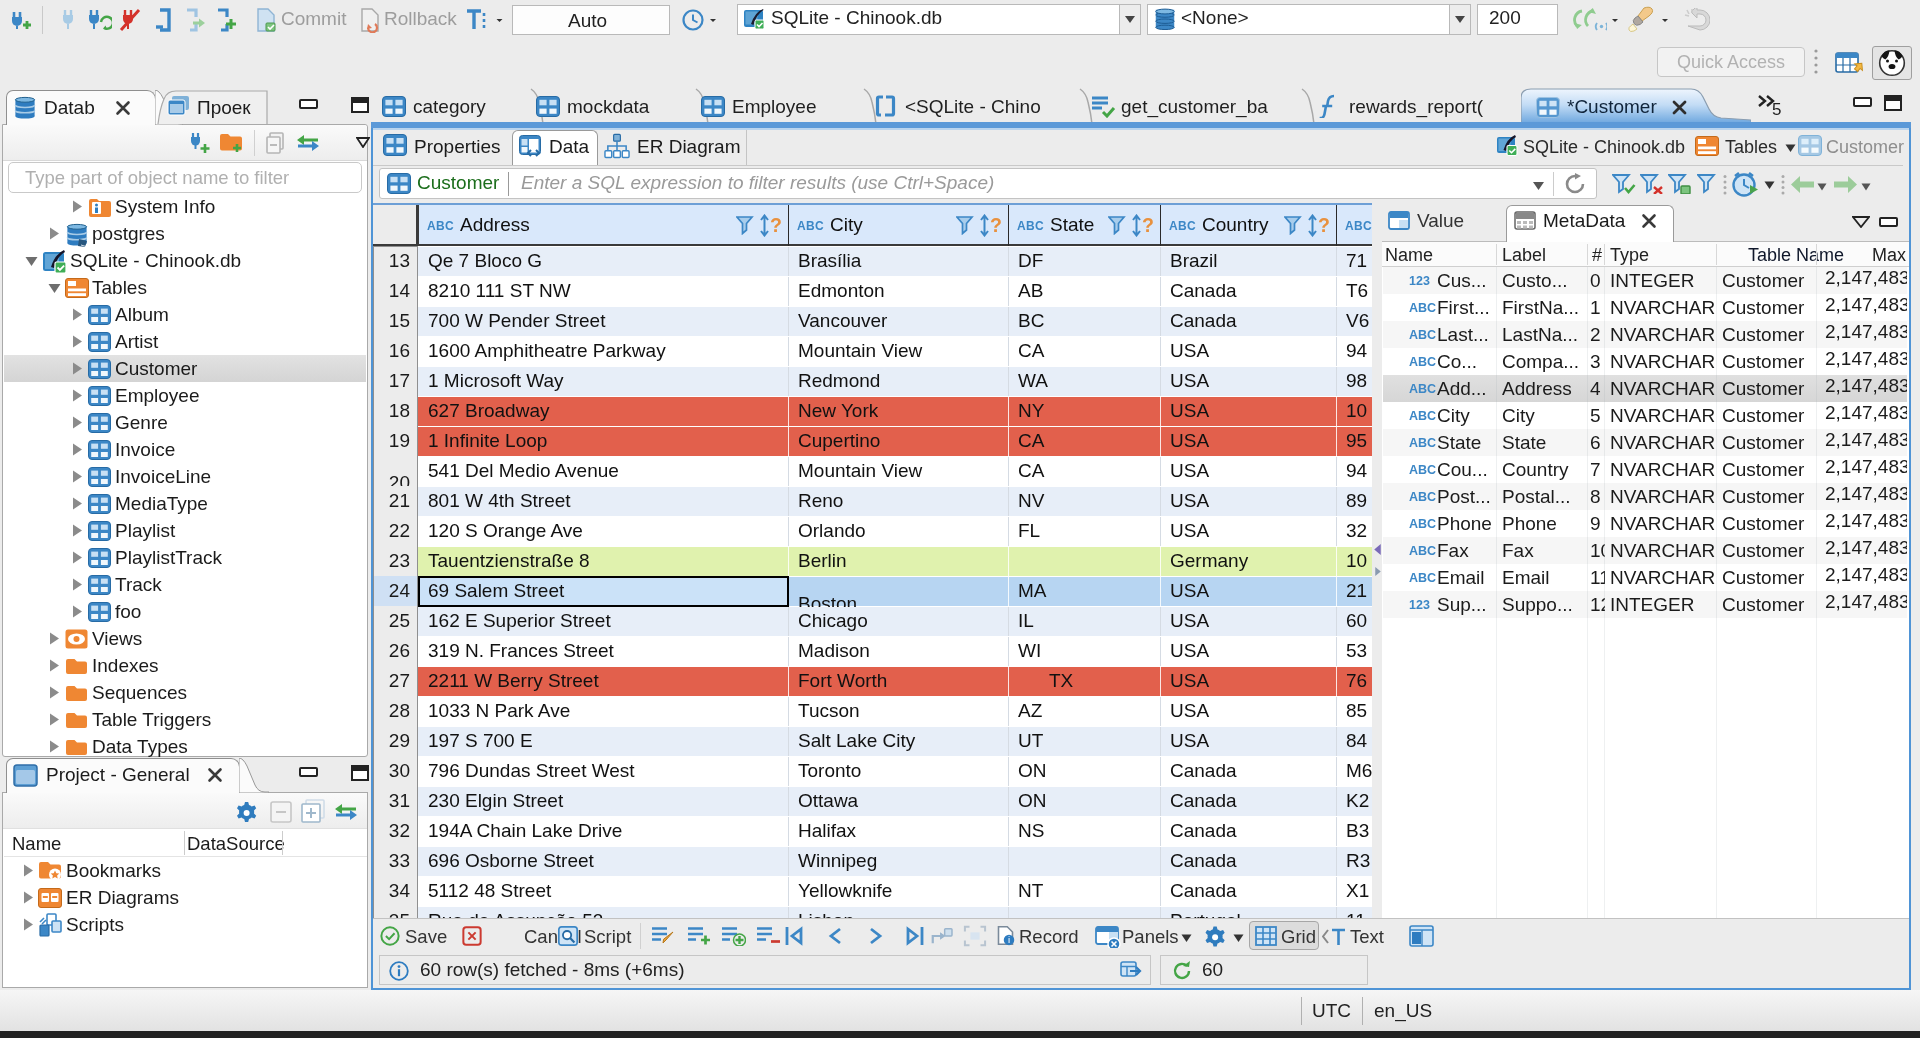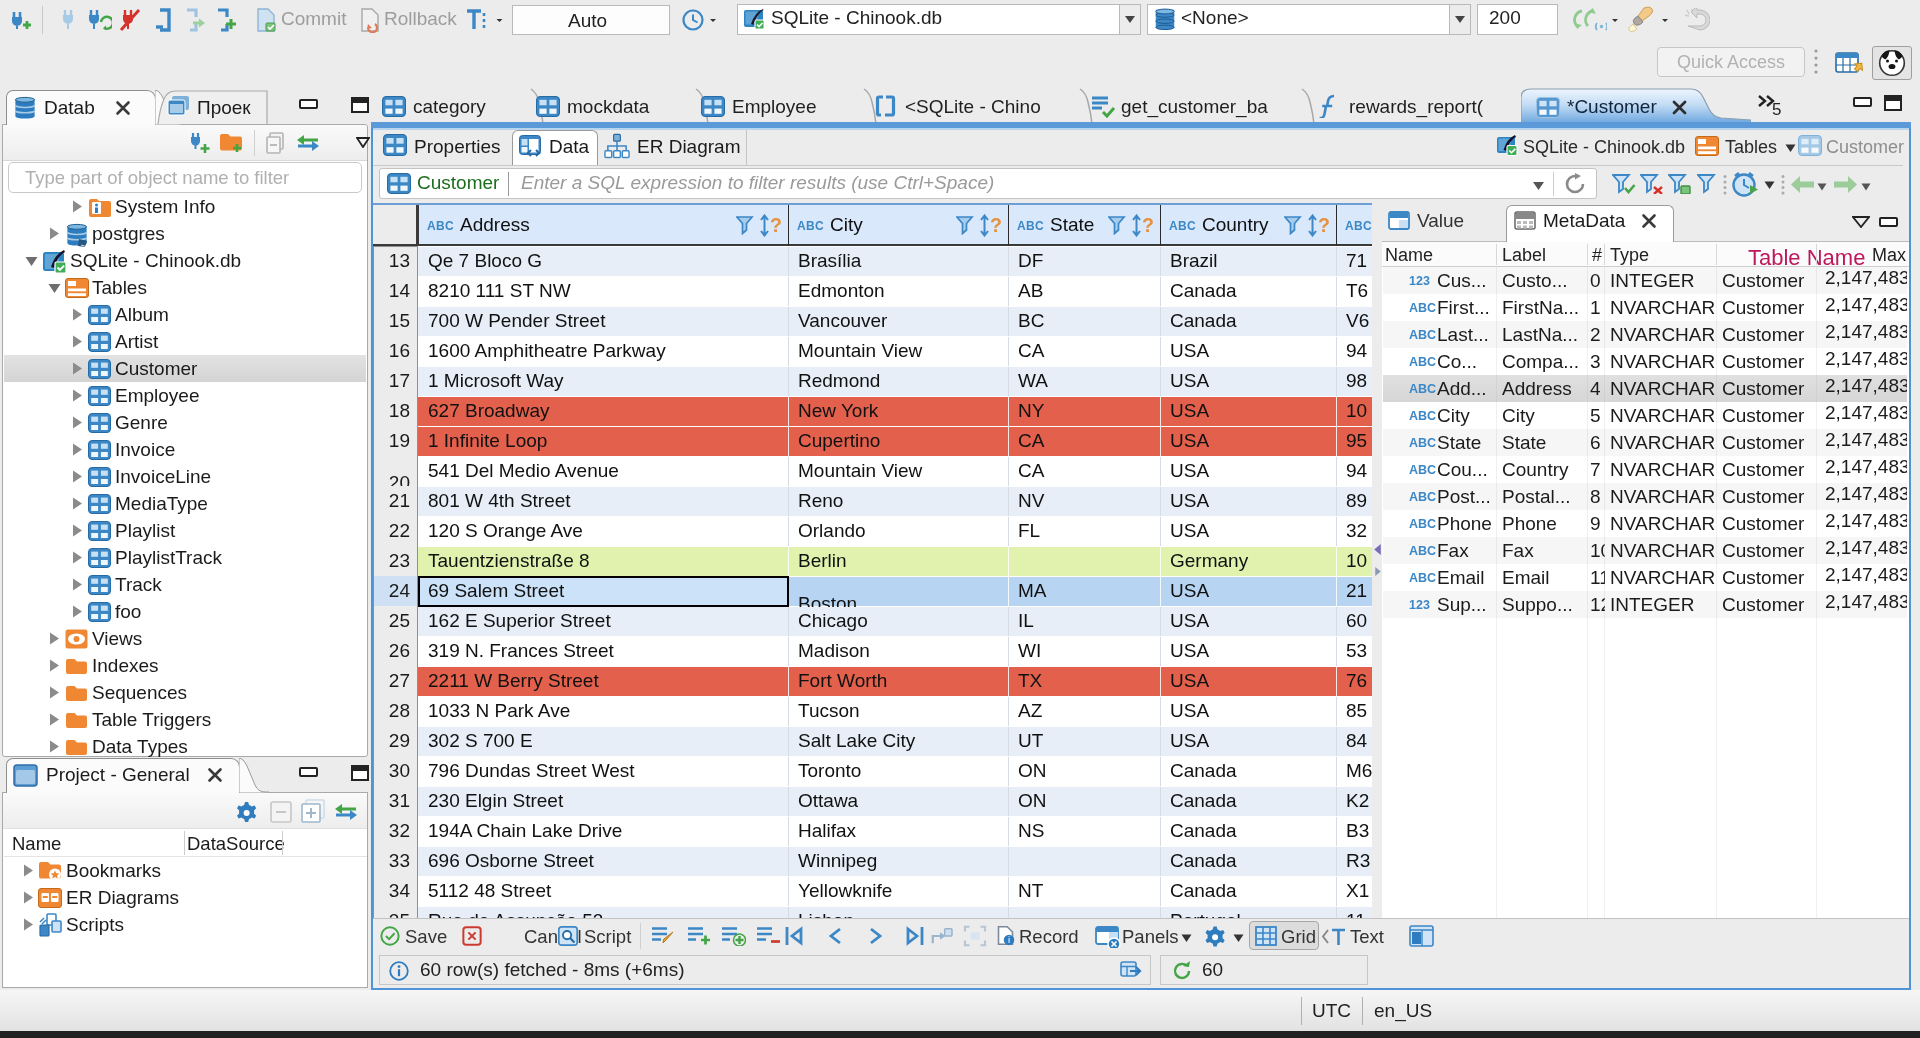--- a/index.html
+++ b/index.html
@@ -946,21 +946,21 @@
 <div class="a nw" style="left:973px;top:435px;font-size:19px;color:#111;">53</div>
 <div class="a" style="left:45px;top:462px;width:954px;height:29px;background:#e2604c;"></div>
 <div class="a" style="left:0px;top:461px;width:45px;height:31px;background:#ececec;border:1px solid #8f8f8f;border-top:none;"></div>
 <div class="a nw" style="left:8px;top:465px;font-size:19px;color:#1a1a1a;width:29px;text-align:right;">27</div>
 <div class="a" style="left:415px;top:462px;width:1px;height:29px;background:rgba(255,255,255,0.85);"></div>
 <div class="a" style="left:635px;top:462px;width:1px;height:29px;background:rgba(255,255,255,0.85);"></div>
 <div class="a" style="left:787px;top:462px;width:1px;height:29px;background:rgba(255,255,255,0.85);"></div>
 <div class="a" style="left:963px;top:462px;width:1px;height:29px;background:rgba(255,255,255,0.85);"></div>
 <div class="a nw" style="left:55px;top:465px;font-size:19px;color:#111;">2211 W Berry Street</div>
 <div class="a nw" style="left:425px;top:465px;font-size:19px;color:#111;">Fort Worth</div>
-<div class="a nw" style="left:645px;top:465px;font-size:19px;color:#111;">TX</div>
+<div class="a nw" style="left:676px;top:465px;font-size:19px;color:#111;">TX</div>
 <div class="a nw" style="left:797px;top:465px;font-size:19px;color:#111;">USA</div>
 <div class="a nw" style="left:973px;top:465px;font-size:19px;color:#111;">76</div>
 <div class="a" style="left:45px;top:492px;width:954px;height:29px;background:#ffffff;"></div>
 <div class="a" style="left:0px;top:491px;width:45px;height:31px;background:#ececec;border:1px solid #8f8f8f;border-top:none;"></div>
 <div class="a nw" style="left:8px;top:495px;font-size:19px;color:#1a1a1a;width:29px;text-align:right;">28</div>
 <div class="a" style="left:415px;top:492px;width:1px;height:29px;background:#d5dbe3;"></div>
 <div class="a" style="left:635px;top:492px;width:1px;height:29px;background:#d5dbe3;"></div>
 <div class="a" style="left:787px;top:492px;width:1px;height:29px;background:#d5dbe3;"></div>
 <div class="a" style="left:963px;top:492px;width:1px;height:29px;background:#d5dbe3;"></div>
 <div class="a nw" style="left:55px;top:495px;font-size:19px;color:#111;">1033 N Park Ave</div>
@@ -968,21 +968,21 @@
 <div class="a nw" style="left:645px;top:495px;font-size:19px;color:#111;">AZ</div>
 <div class="a nw" style="left:797px;top:495px;font-size:19px;color:#111;">USA</div>
 <div class="a nw" style="left:973px;top:495px;font-size:19px;color:#111;">85</div>
 <div class="a" style="left:45px;top:522px;width:954px;height:29px;background:#e7eef8;"></div>
 <div class="a" style="left:0px;top:521px;width:45px;height:31px;background:#ececec;border:1px solid #8f8f8f;border-top:none;"></div>
 <div class="a nw" style="left:8px;top:525px;font-size:19px;color:#1a1a1a;width:29px;text-align:right;">29</div>
 <div class="a" style="left:415px;top:522px;width:1px;height:29px;background:#d5dbe3;"></div>
 <div class="a" style="left:635px;top:522px;width:1px;height:29px;background:#d5dbe3;"></div>
 <div class="a" style="left:787px;top:522px;width:1px;height:29px;background:#d5dbe3;"></div>
 <div class="a" style="left:963px;top:522px;width:1px;height:29px;background:#d5dbe3;"></div>
-<div class="a nw" style="left:55px;top:525px;font-size:19px;color:#111;">302 S 700 E</div>
+<div class="a nw" style="left:55px;top:525px;font-size:19px;color:#111;">197 S 700 E</div>
 <div class="a nw" style="left:425px;top:525px;font-size:19px;color:#111;">Salt Lake City</div>
 <div class="a nw" style="left:645px;top:525px;font-size:19px;color:#111;">UT</div>
 <div class="a nw" style="left:797px;top:525px;font-size:19px;color:#111;">USA</div>
 <div class="a nw" style="left:973px;top:525px;font-size:19px;color:#111;">84</div>
 <div class="a" style="left:45px;top:552px;width:954px;height:29px;background:#ffffff;"></div>
 <div class="a" style="left:0px;top:551px;width:45px;height:31px;background:#ececec;border:1px solid #8f8f8f;border-top:none;"></div>
 <div class="a nw" style="left:8px;top:555px;font-size:19px;color:#1a1a1a;width:29px;text-align:right;">30</div>
 <div class="a" style="left:415px;top:552px;width:1px;height:29px;background:#d5dbe3;"></div>
 <div class="a" style="left:635px;top:552px;width:1px;height:29px;background:#d5dbe3;"></div>
 <div class="a" style="left:787px;top:552px;width:1px;height:29px;background:#d5dbe3;"></div>
@@ -1092,21 +1092,21 @@
   </svg>
 <div class="a" style="left:1382px;top:242px;width:527px;height:25px;background:#fbfbfb;border-bottom:1px solid #cfcfcf;"></div>
 <div class="a nw" style="left:1385px;top:245px;font-size:18px;color:#222;">Name</div>
 <div class="a" style="left:1496px;top:244px;width:1px;height:21px;background:#d8d8d8;"></div>
 <div class="a nw" style="left:1502px;top:245px;font-size:18px;color:#222;">Label</div>
 <div class="a" style="left:1587px;top:244px;width:1px;height:21px;background:#d8d8d8;"></div>
 <div class="a nw" style="left:1592px;top:245px;font-size:18px;color:#222;">#</div>
 <div class="a" style="left:1604px;top:244px;width:1px;height:21px;background:#d8d8d8;"></div>
 <div class="a nw" style="left:1610px;top:245px;font-size:18px;color:#222;">Type</div>
 <div class="a" style="left:1716px;top:244px;width:1px;height:21px;background:#d8d8d8;"></div>
-<div class="a nw" style="left:1748px;top:245px;font-size:22px;color:#be185d;">Table Name</div>
+<div class="a nw" style="left:1748px;top:245px;font-size:18px;color:#0f172a;">Table Name</div>
 <div class="a" style="left:1816px;top:244px;width:1px;height:21px;background:#d8d8d8;"></div>
 <div class="a" style="left:1872px;top:245px;width:37px;height:24px;overflow:hidden;">
     <div class="nw" style="font-size:18px;color:#222;">Max Len</div>
   </div>
 <div class="a" style="left:1383px;top:267px;width:524px;height:27px;background:#f6f6f6;"></div>
 <div class="a nw" style="left:1409px;top:274px;font-size:12.5px;font-weight:bold;color:#3c87c6;">123</div>
 <div class="a nw" style="left:1437px;top:270px;font-size:19px;">Cus...</div>
 <div class="a nw" style="left:1502px;top:270px;font-size:19px;">Custo...</div>
 <div class="a" style="left:1590px;top:270px;width:15px;height:24px;overflow:hidden;">
     <div style="font-size:19px;">0</div>

